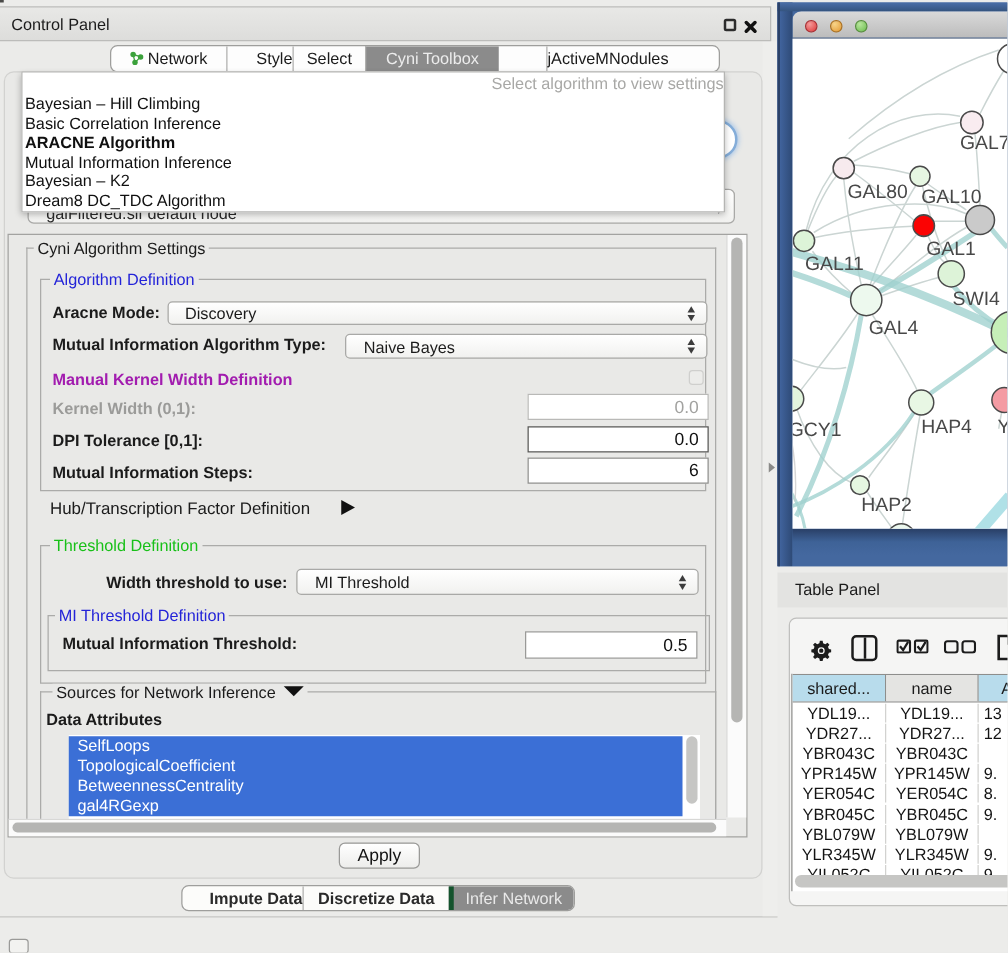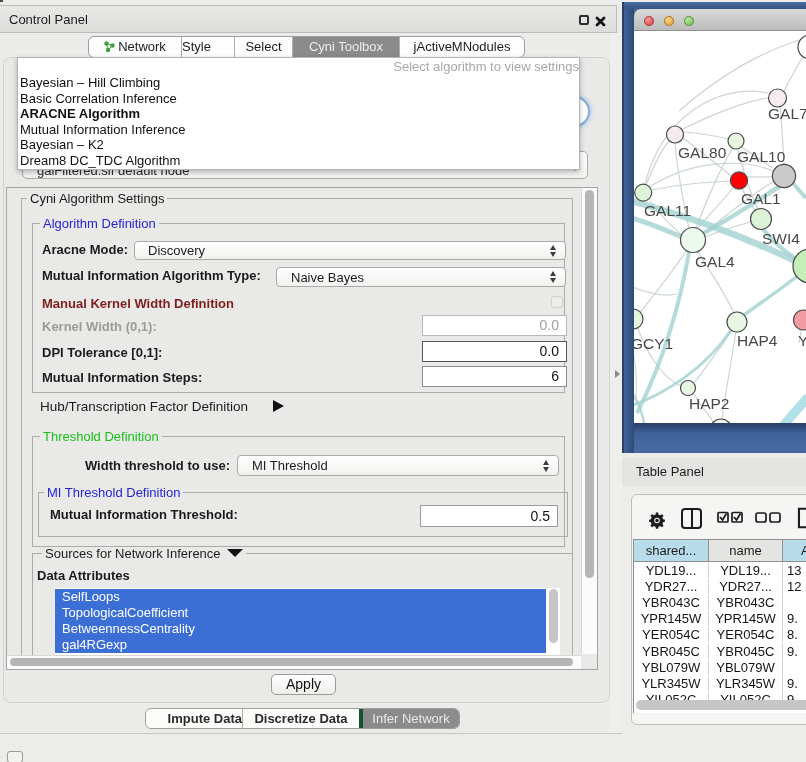--- a/index.html
+++ b/index.html
@@ -32,24 +32,24 @@
 
 <div class="abs" style="left:3px;top:57px;width:607px;height:646px;background:#e9e9e7;border:1px solid #d2d2d0;border-radius:8px;"></div>
 
 <div class="abs" style="left:88px;top:36px;height:22px;display:flex;border:1px solid #9e9e9c;border-radius:6px;overflow:hidden;background:#fdfdfd;">
   <div class="n13" style="width:92px;line-height:20px;text-align:center;white-space:nowrap;"><svg width="11" height="11" style="vertical-align:-1px;margin-right:3px;">
         <circle cx="2.5" cy="2.5" r="2.2" fill="#3ba13b"></circle>
         <circle cx="8.5" cy="4.5" r="2.2" fill="#3ba13b"></circle>
         <circle cx="4" cy="9" r="2.2" fill="#3ba13b"></circle>
         <path d="M2.5,2.5 L8.5,4.5 L4,9 Z" fill="none" stroke="#3ba13b" stroke-width="1"></path>
       </svg>Network</div>
-  <div class="n13" style="width:53px;line-height:20px;text-align:left;border-left:1px solid #b0b0ae;">Style</div>
+  <div class="n13" style="width:53px;line-height:20px;text-align:right;border-left:1px solid #b0b0ae;">Style</div>
   <div class="n13" style="width:58px;line-height:20px;text-align:center;border-left:1px solid #b0b0ae;">Select</div>
   <div class="n13" style="width:107px;line-height:20px;text-align:center;border-left:1px solid #b0b0ae;background:#8b8b8b;color:#ececec;">Cyni Toolbox</div>
-  <div class="n13" style="width:125px;line-height:20px;text-align:center;border-left:1px solid #b0b0ae;">jActiveMNodules</div>
+  <div class="n13" style="width:138px;line-height:20px;text-align:left;border-left:1px solid #b0b0ae;margin-left:38px;">jActiveMNodules</div>
 </div>
 
 <div class="abs" style="left:24px;top:96px;width:566px;height:31px;border-radius:16px;background:#fff;border:2px solid #84add9;box-shadow:0 0 4px 1px #a8c6e8;"></div>
 
 <div class="abs combo" style="left:22px;top:151px;width:566px;height:28px;border-radius:5px;">
   <div class="n13" style="position:absolute;left:14px;top:5px;line-height:28px;color:#2a2a2a;">galFiltered.sif default node</div>
   <div class="spin"></div>
 </div>
 
 <div class="abs" style="left:6px;top:187px;width:592px;height:483px;border:1px solid #a3a3a1;background:#e9e9e7;"></div>
@@ -71,21 +71,21 @@
     <div class="n13" style="position:absolute;left:13px;line-height:18px;">Discovery</div>
     <div class="spin"></div>
   </div>
 
 <div class="abs b13" style="left:42px;top:268px;">Mutual Information Algorithm Type:</div>
 <div class="abs combo" style="left:276px;top:267px;width:290px;height:20px;">
     <div class="n13" style="position:absolute;left:14px;line-height:19px;">Naive Bayes</div>
     <div class="spin"></div>
   </div>
 
-<div class="abs b13" style="left:42px;top:296px;color:#7f1d1d;">Manual Kernel Width Definition</div>
+<div class="abs b13" style="left:42px;top:296px;color:#a21caf;">Manual Kernel Width Definition</div>
 <div class="abs" style="left:551px;top:296px;width:12px;height:12px;border-radius:3px;background:#ececea;border:1px solid #cfcfcd;"></div>
 
 <div class="abs b13" style="left:42px;top:319px;color:#9b9b99;">Kernel Width (0,1):</div>
 <div class="abs field" style="left:422px;top:315px;width:145px;height:21px;border:1px solid #b9b9b7;color:#a2a2a0;line-height:19px;">0.0</div>
 
 <div class="abs b13" style="left:42px;top:345px;">DPI Tolerance [0,1]:</div>
 <div class="abs field" style="left:422px;top:341px;width:145px;height:21px;border:1.5px solid #555553;color:#111;line-height:18px;">0.0</div>
 
 <div class="abs b13" style="left:42px;top:370px;">Mutual Information Steps:</div>
 <div class="abs field" style="left:422px;top:366px;width:145px;height:21px;border:1px solid #8d8d8b;color:#111;line-height:19px;">6</div>

